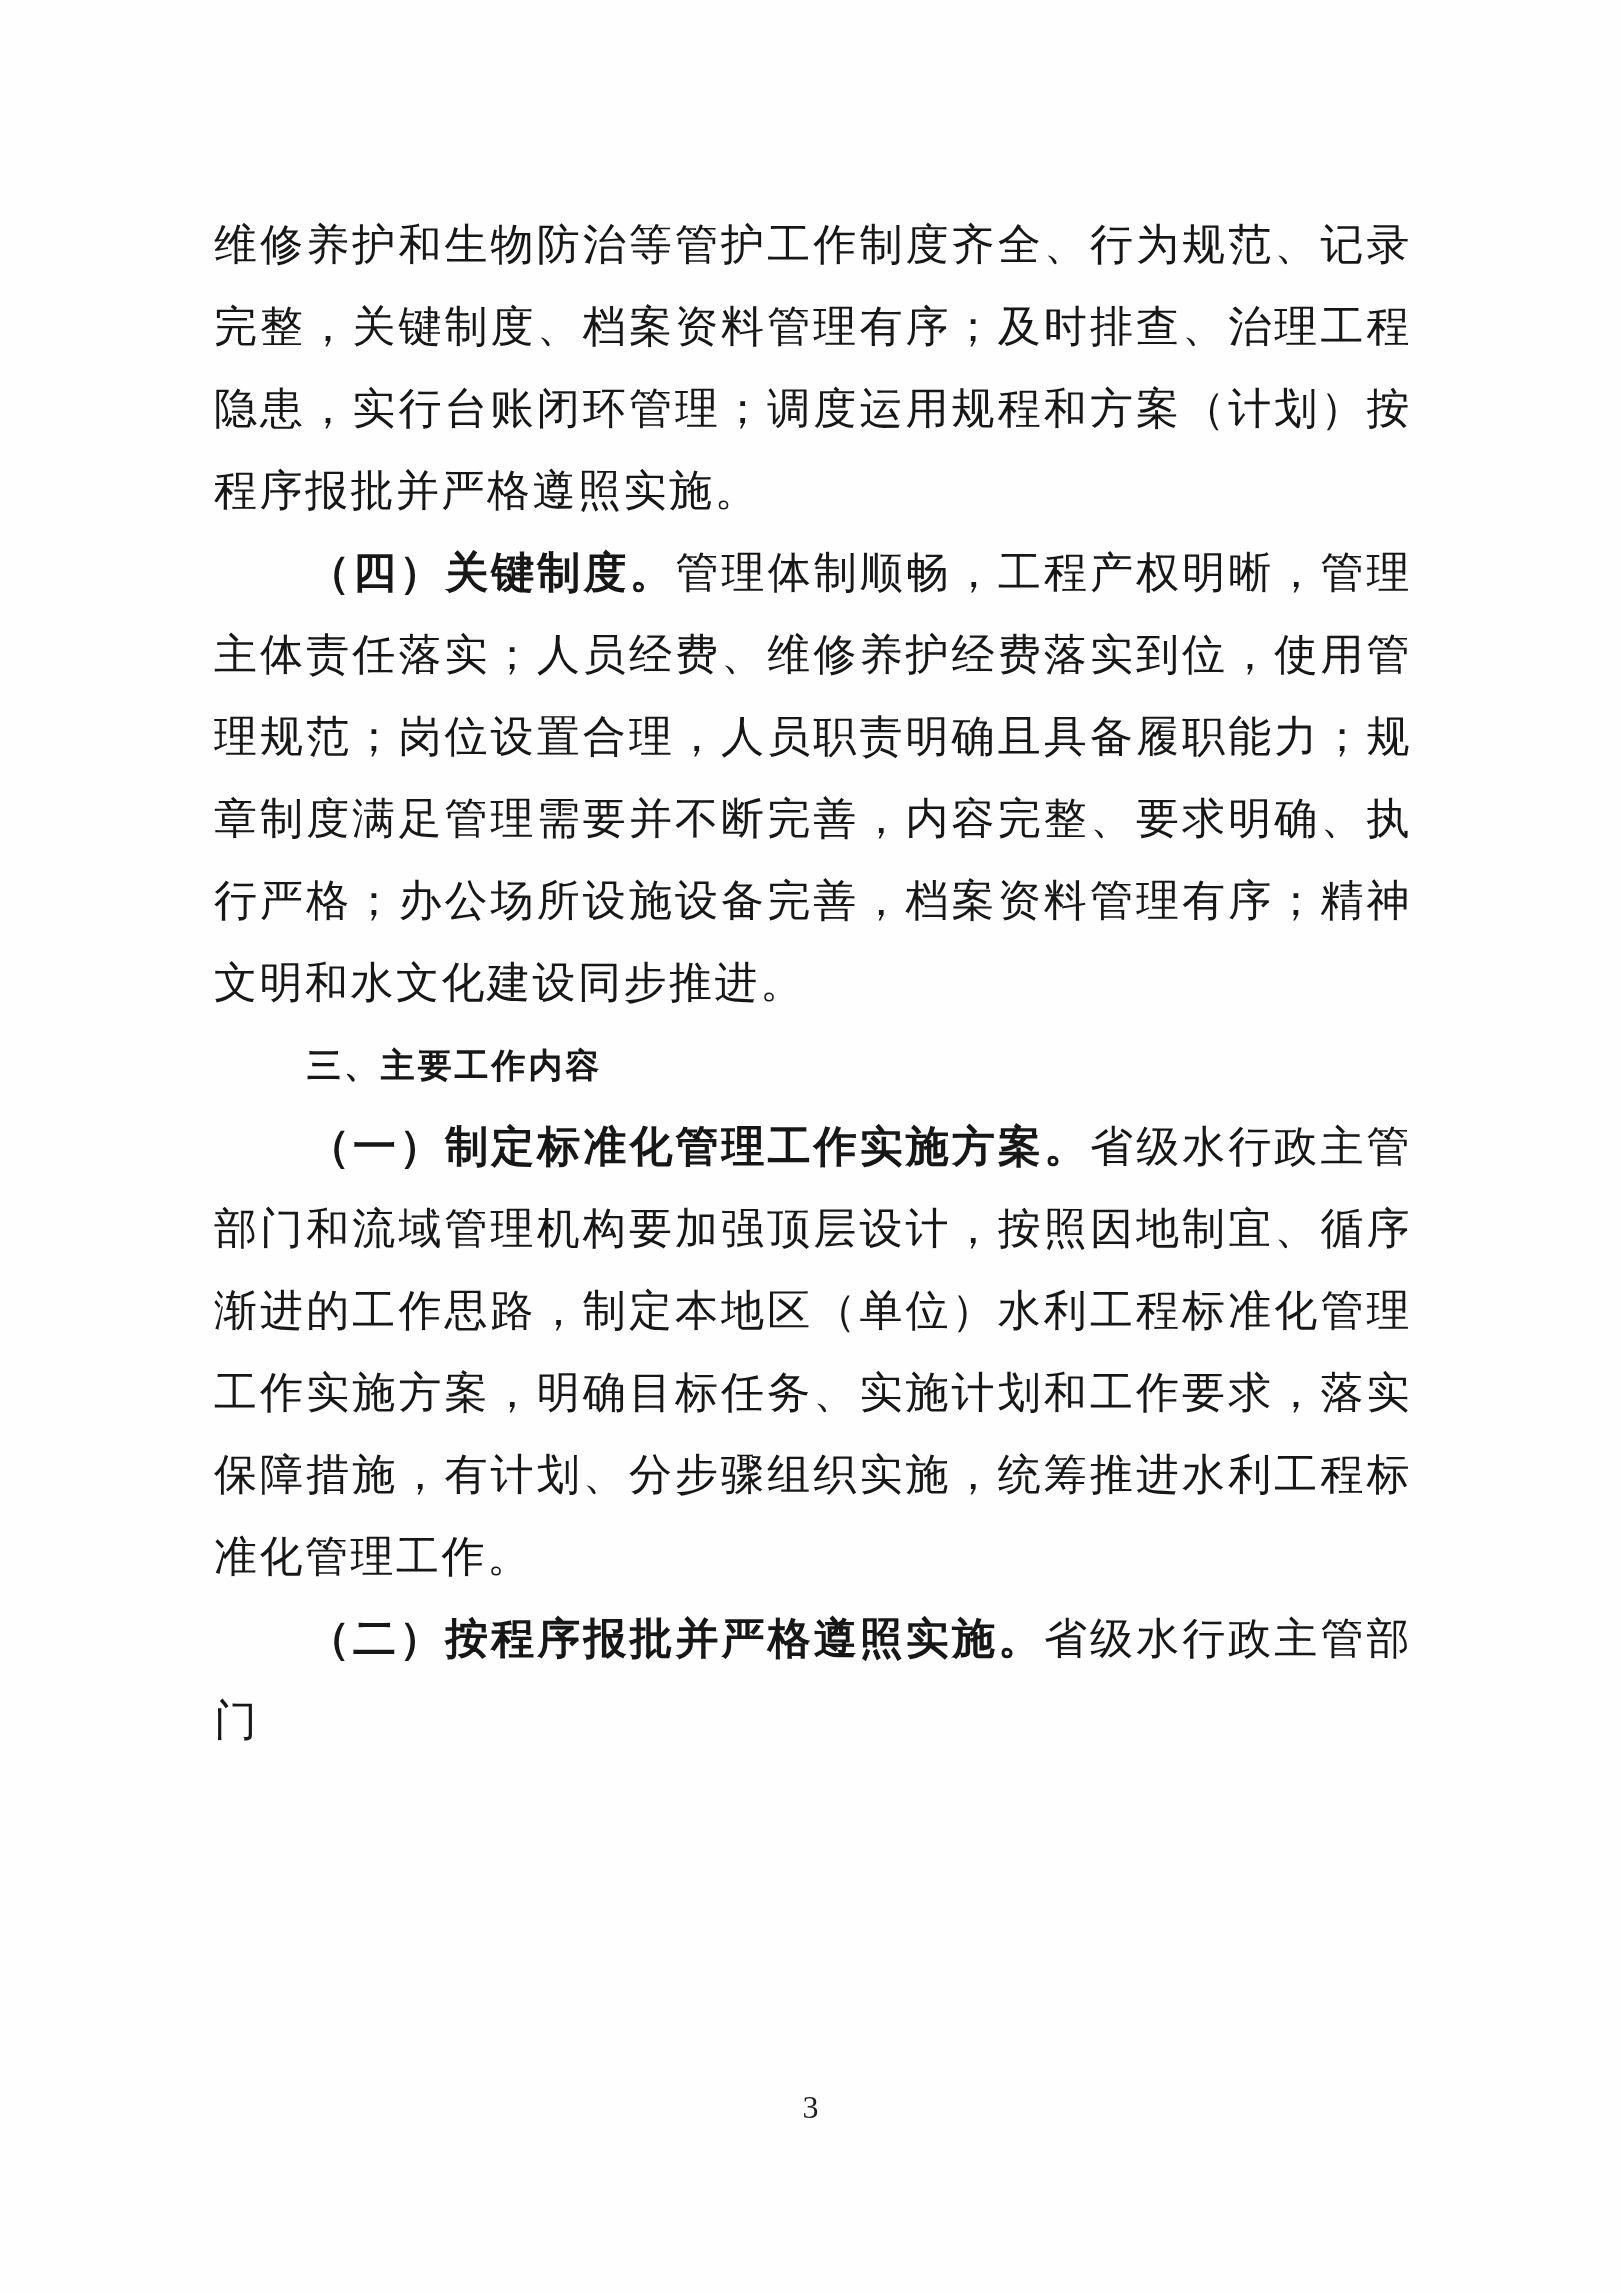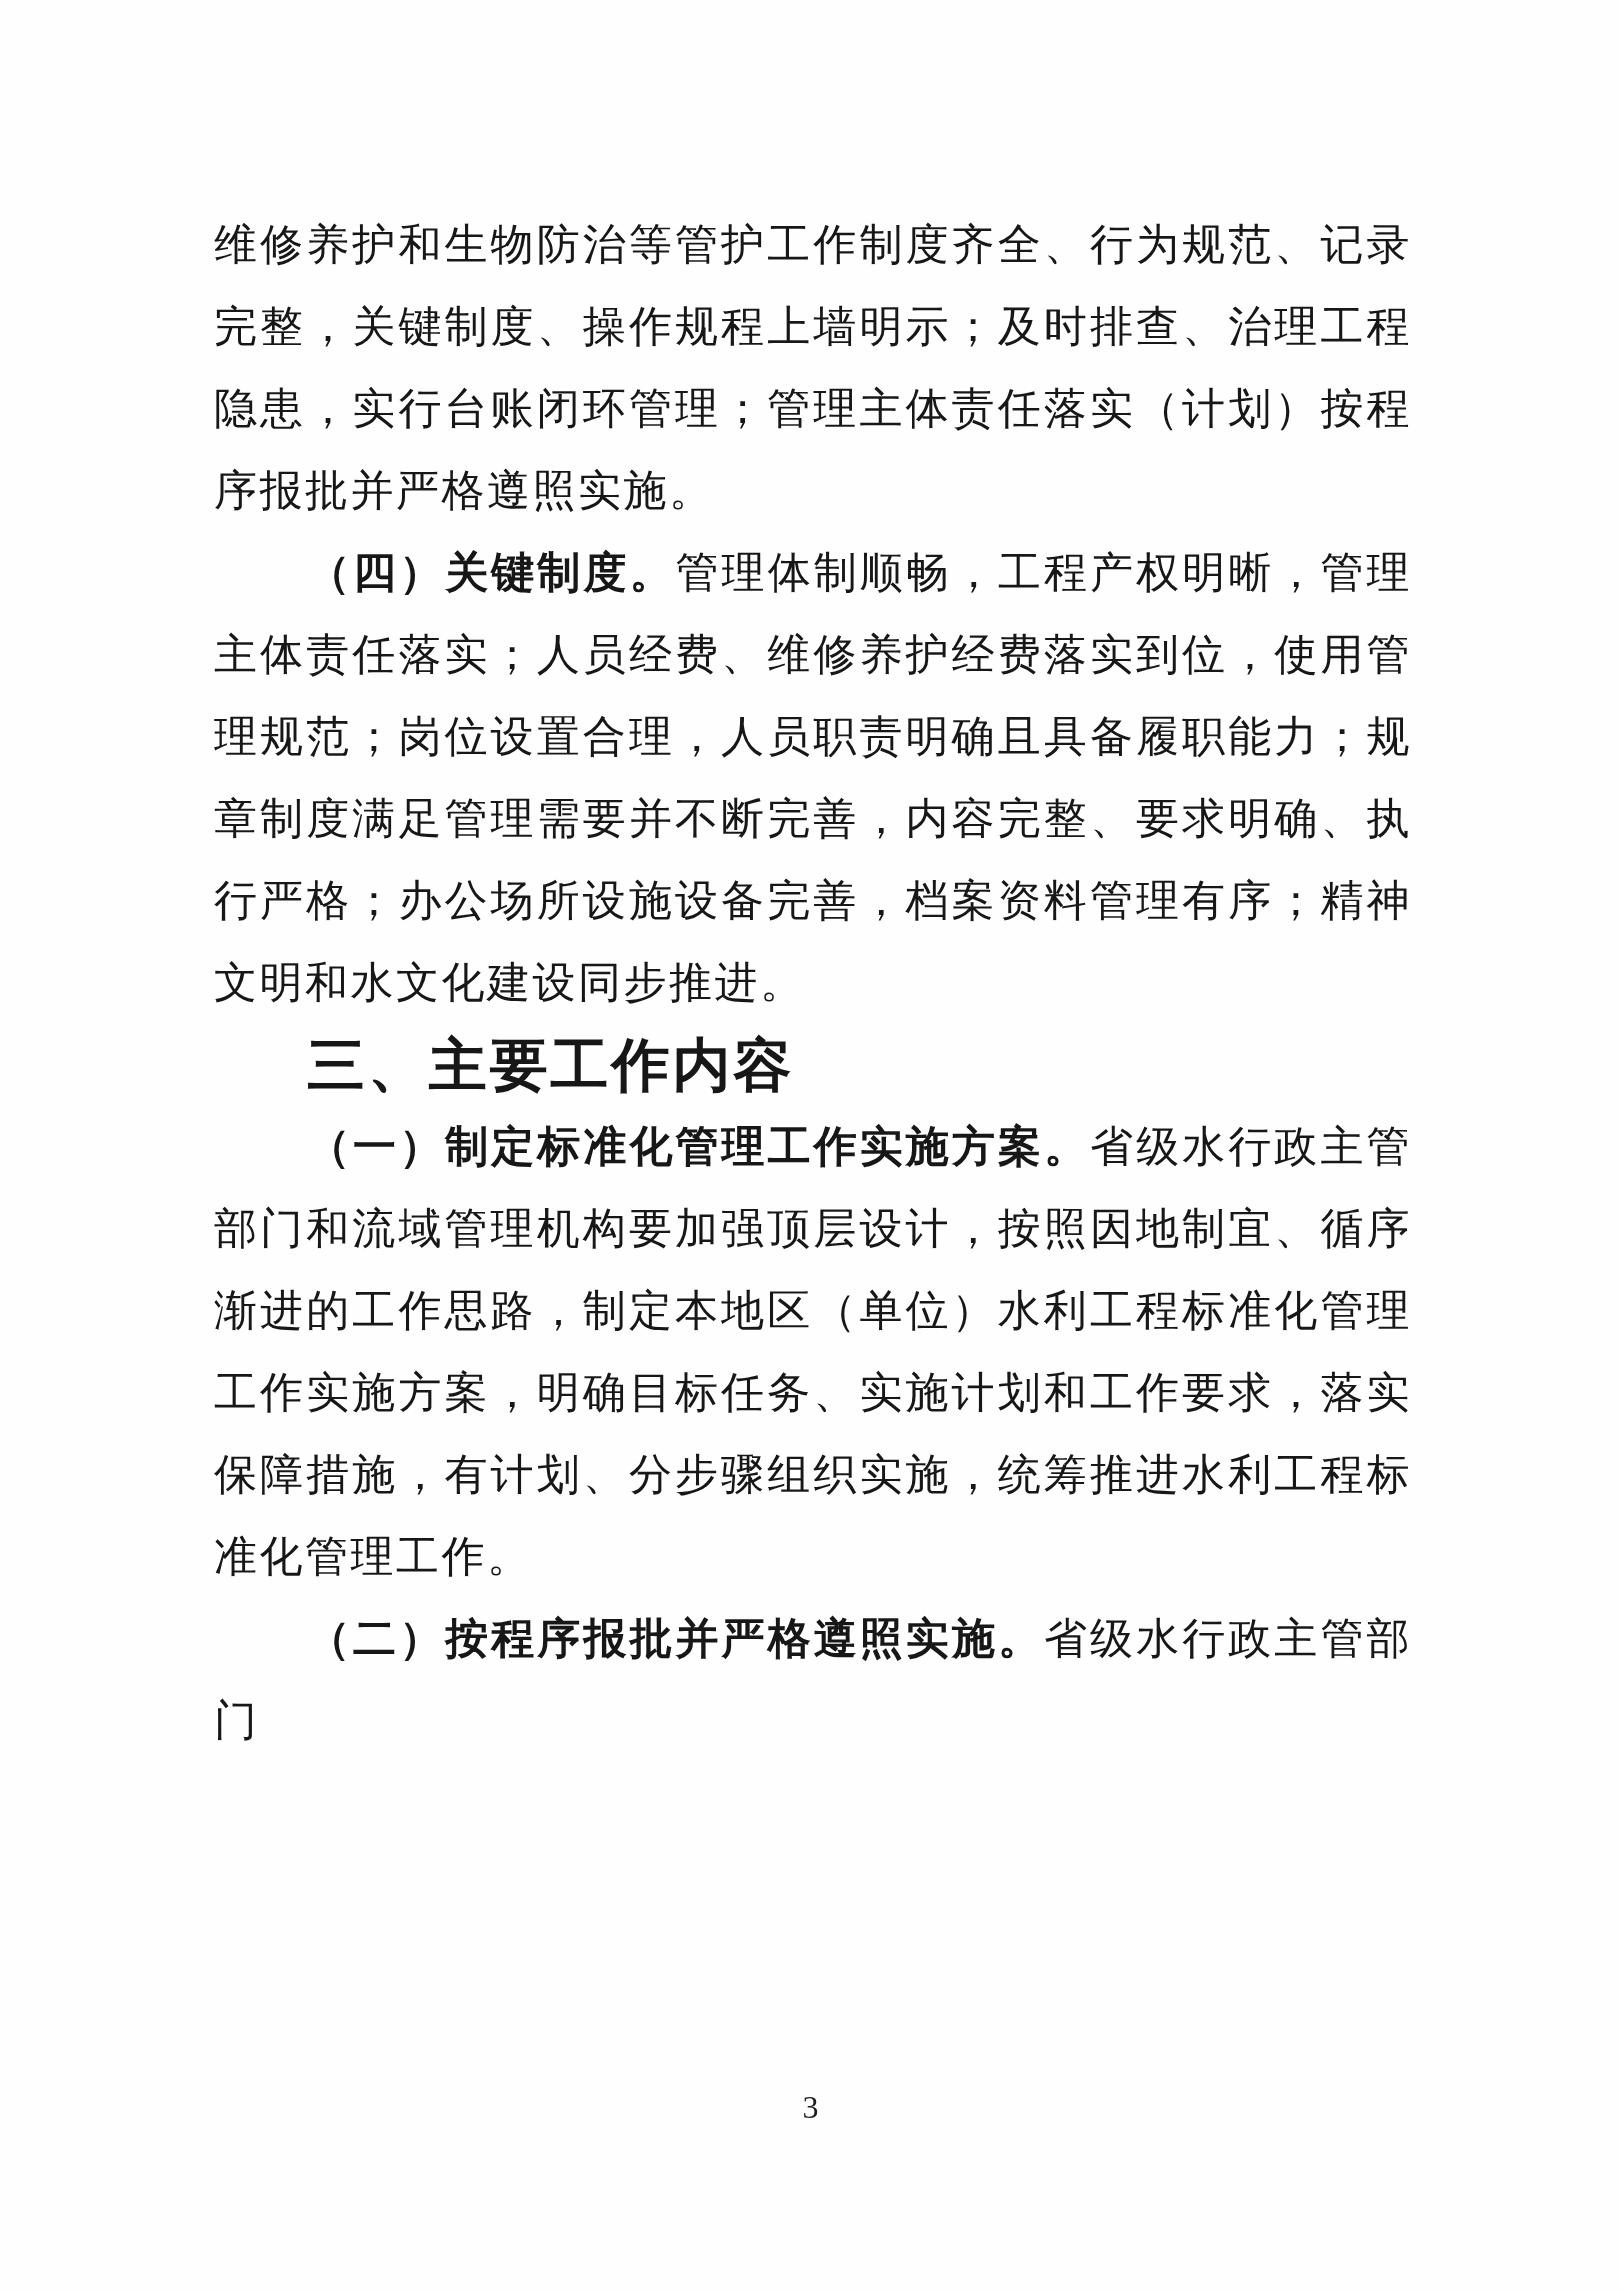--- a/index.html
+++ b/index.html
@@ -34,21 +34,21 @@
   .para.indent {
     text-indent: 93px;
   }
   .para .lead {
     font-weight: 700;
   }
   .heading {
     margin: 0;
     font-family: "Liberation Sans", "DejaVu Sans", sans-serif;
     font-weight: 700;
-    font-size: 58px;
+    font-size: 34px;
     line-height: 82px;
     letter-spacing: 2.9px;
     text-indent: 93px;
     text-align: left;
   }
   .footer {
     position: absolute;
     left: 0;
     top: 2088px;
     width: 100%;
@@ -59,21 +59,21 @@
     line-height: 39px;
     color: #1d1d1d;
     letter-spacing: 0;
   }
 </style>
 </head>
 <body>
 
 <div class="page">
   <div class="content" id="doc-content">
-      <p class="para"><span>维修养护和生物防治等管护工作制度齐全、行为规范、记录完整，关键制度、操作规程上墙明示；及时排查、治理工程隐患，实行台账闭环管理；管理主体责任落实（计划）按程序报批并严格遵照实施。</span></p>
+      <p class="para"><span>维修养护和生物防治等管护工作制度齐全、行为规范、记录完整，关键制度、档案资料管理有序；及时排查、治理工程隐患，实行台账闭环管理；调度运用规程和方案（计划）按程序报批并严格遵照实施。</span></p>
       <p class="para indent"><span class="lead">（四）关键制度。</span><span>管理体制顺畅，工程产权明晰，管理主体责任落实；人员经费、维修养护经费落实到位，使用管理规范；岗位设置合理，人员职责明确且具备履职能力；规章制度满足管理需要并不断完善，内容完整、要求明确、执行严格；办公场所设施设备完善，档案资料管理有序；精神文明和水文化建设同步推进。</span></p>
       <p class="heading"><span>三、主要工作内容</span></p>
       <p class="para indent"><span class="lead">（一）制定标准化管理工作实施方案。</span><span>省级水行政主管部门和流域管理机构要加强顶层设计，按照因地制宜、循序渐进的工作思路，制定本地区（单位）水利工程标准化管理工作实施方案，明确目标任务、实施计划和工作要求，落实保障措施，有计划、分步骤组织实施，统筹推进水利工程标准化管理工作。</span></p>
       <p class="para indent"><span class="lead">（二）按程序报批并严格遵照实施。</span><span>省级水行政主管部门</span></p>
     </div>
   <div class="footer">
     <span class="page-number">3</span>
   </div>
 </div>
 

